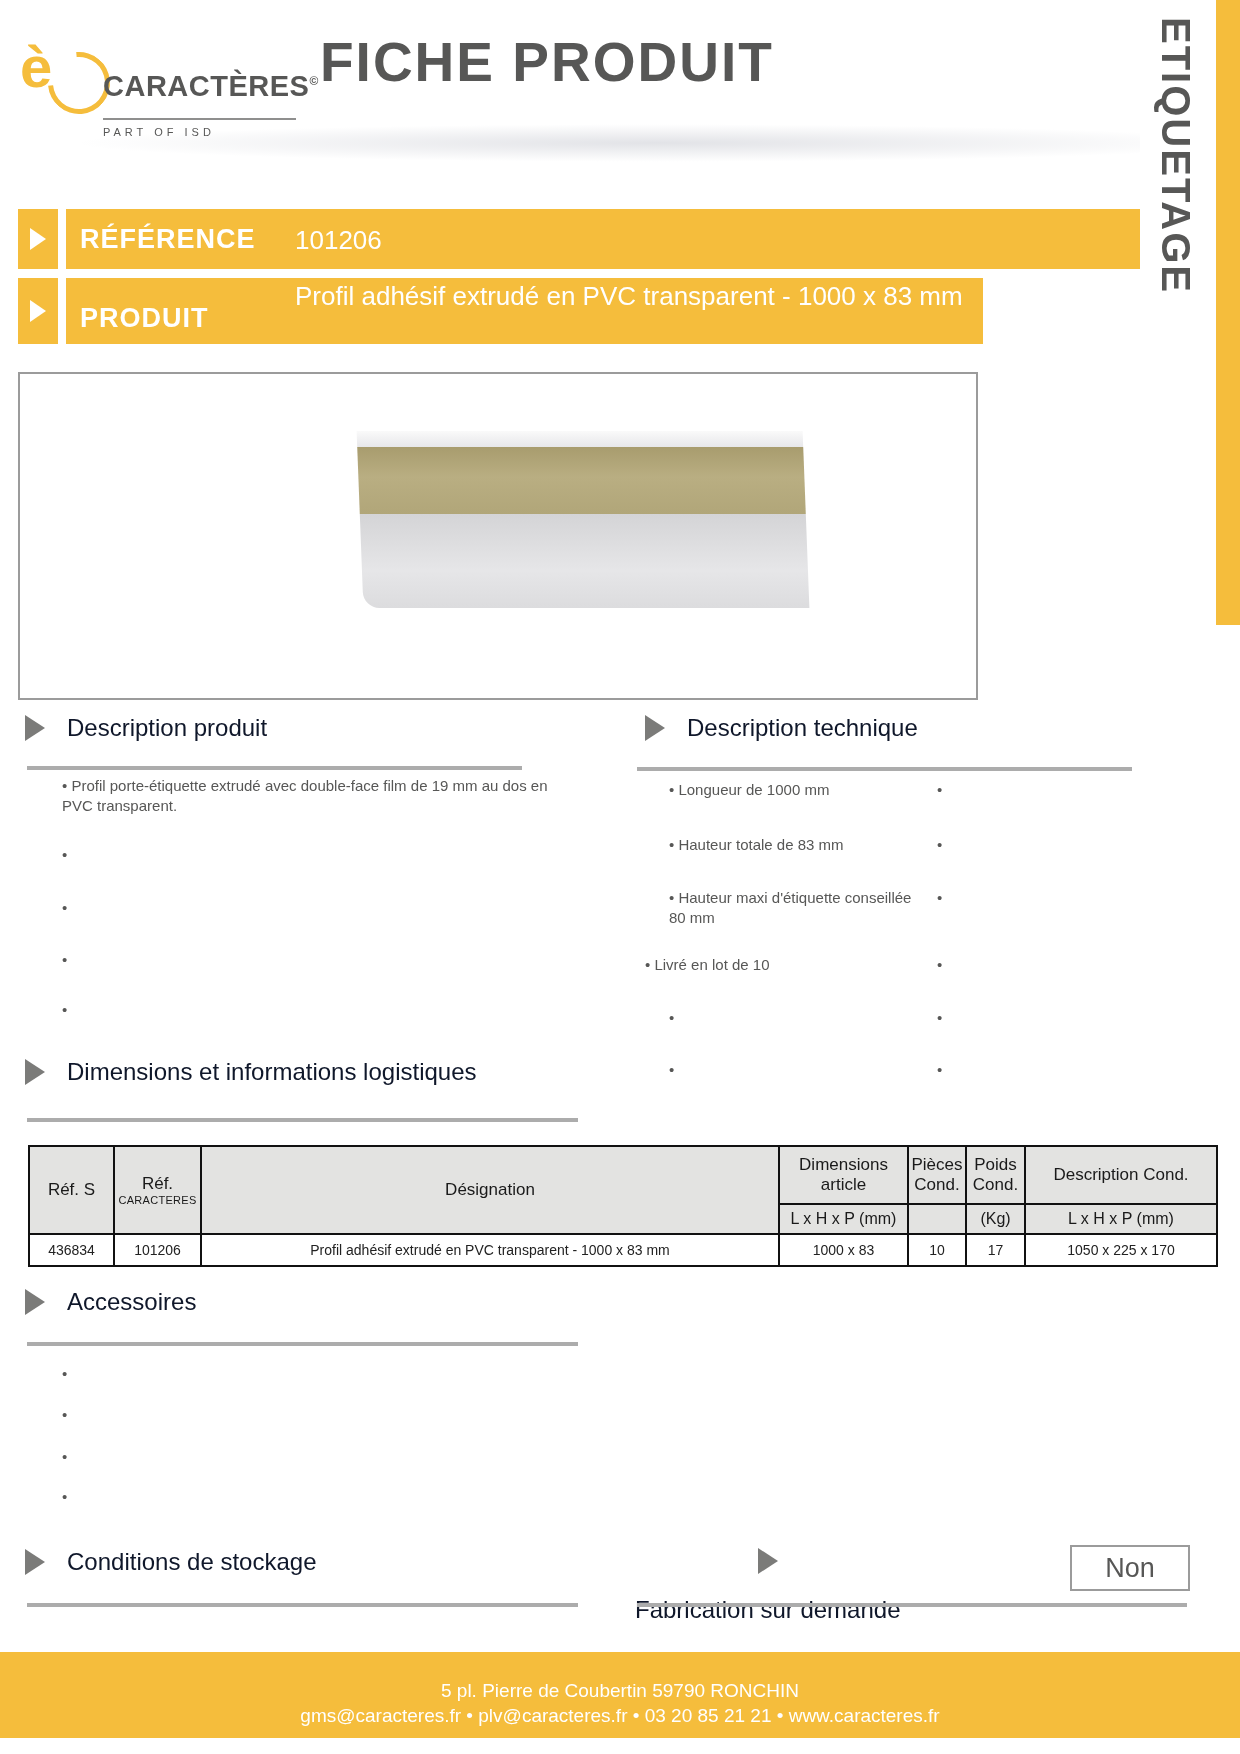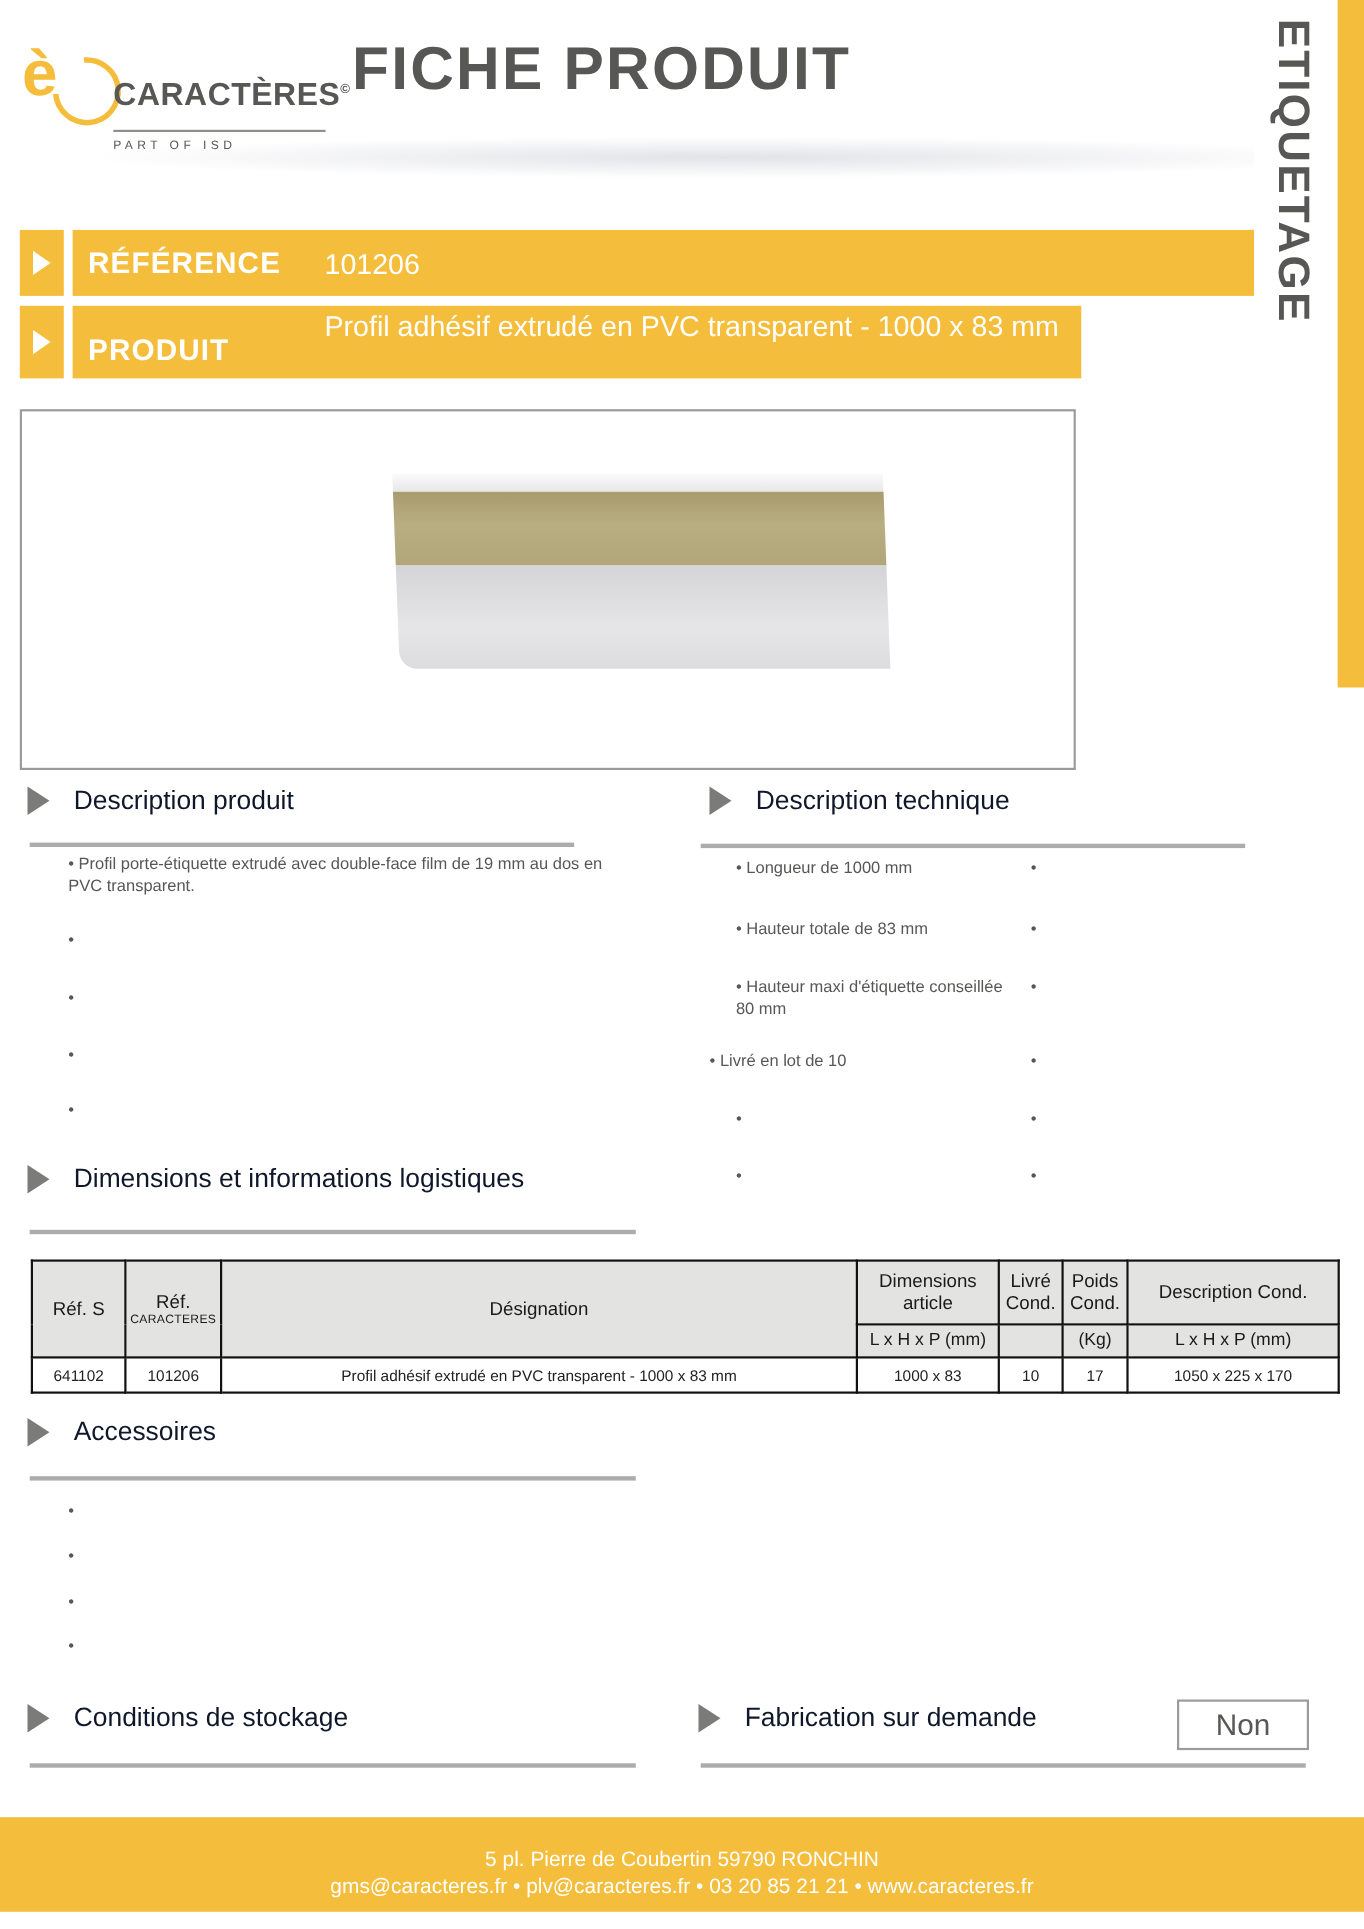--- a/index.html
+++ b/index.html
@@ -166,32 +166,32 @@
   </colgroup>
   <tbody>
       <tr style="height:58px;">
     <td class="th" rowspan="2">Réf. S</td>
     <td class="th" rowspan="2">
       <div>Réf.</div>
       <div class="th-small">CARACTERES</div>
     </td>
     <td class="th" rowspan="2">Désignation</td>
     <td class="th">Dimensions article</td>
-    <td class="th">Livré Cond.</td>
+    <td class="th">Pièces Cond.</td>
     <td class="th">Poids Cond.</td>
     <td class="th">Description Cond.</td>
   </tr>
   <tr style="height:30px;">
     <td class="th-sub">L x H x P (mm)</td>
     <td class="th-sub"></td>
     <td class="th-sub">(Kg)</td>
     <td class="th-sub">L x H x P (mm)</td>
   </tr>
   <tr style="height:32px;">
-    <td class="td-data">641102</td>
+    <td class="td-data">436834</td>
     <td class="td-data">101206</td>
     <td class="td-data">Profil adhésif extrudé en PVC transparent - 1000 x 83 mm</td>
     <td class="td-data">1000 x 83</td>
     <td class="td-data">10</td>
     <td class="td-data">17</td>
     <td class="td-data">1050 x 225 x 170</td>
   </tr>
 </tbody>
   </table>
 
@@ -204,21 +204,21 @@
 <span class="abs blt" style="left:30px;top:1405px;">•</span>
 <span class="abs blt" style="left:30px;top:1447px;">•</span>
 <span class="abs blt" style="left:30px;top:1487px;">•</span>
 
 <div class="abs" style="left:25px;top:1548px;display:flex;align-items:center;gap:22px;">
   <span class="tri-gray"></span>
   <span class="sec-title">Conditions de stockage</span>
 </div>
 <div class="abs rule" style="left:27px;top:1603px;width:551px;"></div>
 
-<div class="abs" style="left:635px;top:1548px;display:flex;align-items:center;gap:22px;">
+<div class="abs" style="left:635px;top:1548px;display:flex;align-items:center;gap:22px;flex-direction:column;">
   <span class="tri-gray"></span>
   <span class="sec-title">Fabrication sur demande</span>
 </div>
 <div class="abs rule" style="left:637px;top:1603px;width:550px;"></div>
 <div class="abs non-box" style="left:1070px;top:1545px;width:116px;height:42px;">
   <span>Non</span>
 </div>
 
 <div class="abs footer" style="left:0;top:1652px;width:1240px;height:86px;">
   <div class="abs footer-line" style="top:28px;">5 pl. Pierre de Coubertin 59790 RONCHIN</div>

